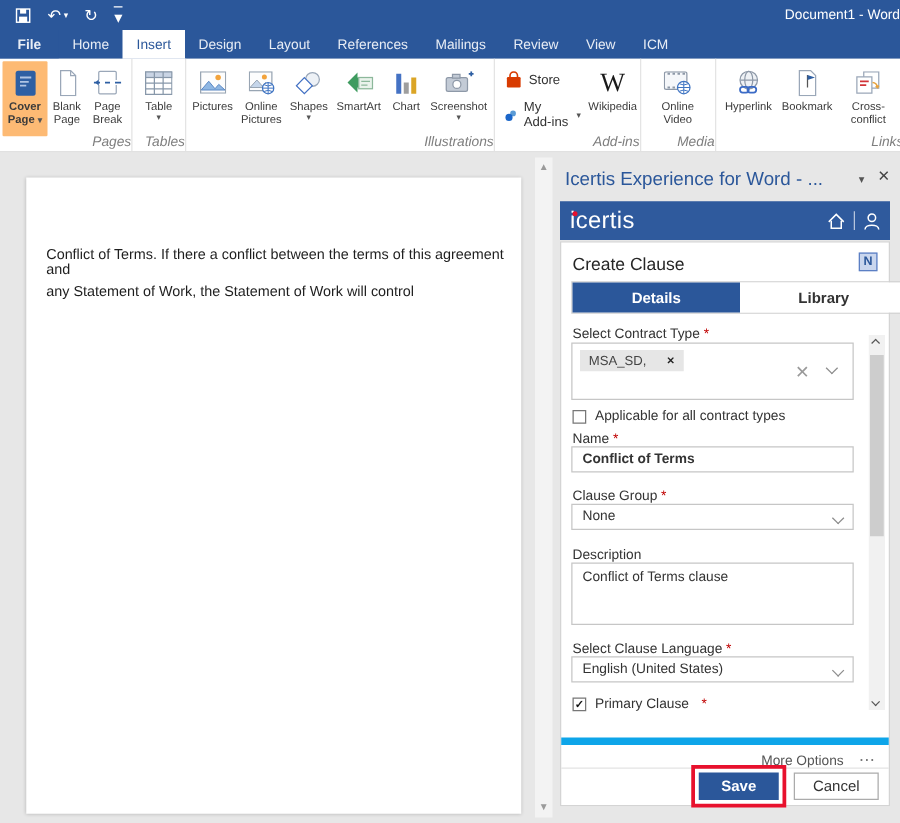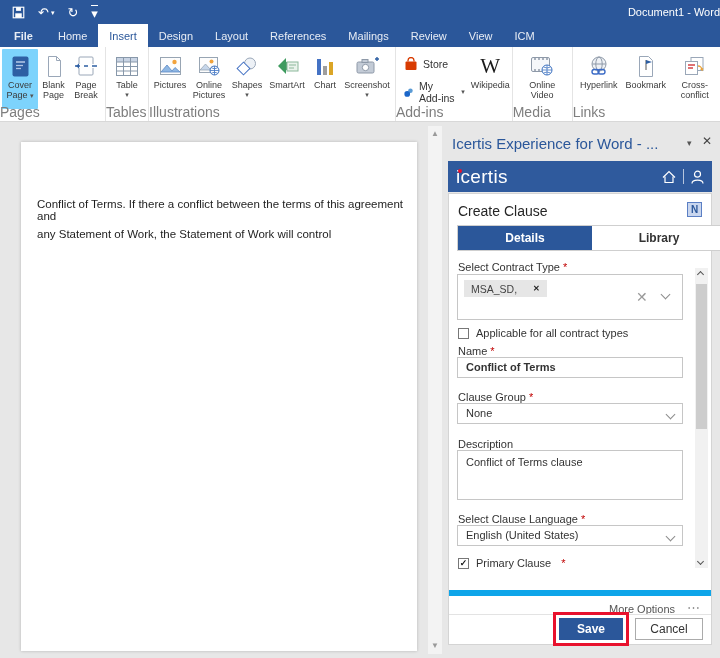--- a/index.html
+++ b/index.html
@@ -22,25 +22,25 @@
   .rtab { display:flex; align-items:center; padding:0 11px; }
   .rtab.file { background:#2B579A; padding:0 14px; font-weight:bold; }
   .rtab.selected { background:#fff; color:#2B579A; }
   .tellme { display:flex; align-items:center; gap:5px; margin-left:6px; color:#BFD0EB; }
 
   
   #ribbon { position:absolute; left:0; top:47px; width:720px; height:75px; background:#fff;
     border-bottom:1px solid #D8D8D8; display:flex; }
   .rgroup { position:relative; height:100%; border-right:1px solid #E4E4E4; padding:2px 2px 14px 2px;
     display:flex; align-items:flex-start; }
-  .glabel { position:absolute; bottom:1px; left:0; width:100%; text-align:left; font-size:14px; color:#7E7E7E; }
+  .glabel { position:absolute; bottom:1px; left:0; width:100%; text-align:right; font-size:11px; color:#7E7E7E;font-style:italic; }
   .rbtn { display:flex; flex-direction:column; align-items:center; padding-top:3px; height:60px;
     font-size:9px; line-height:10px; color:#3B3B3B; text-align:center; }
   .rbtn .ric { height:28px; display:flex; align-items:center; justify-content:center; }
-  .rbtn.selected { background:#7dd3fc; border-radius:1px; }
+  .rbtn.selected { background:#fdba74; border-radius:1px;font-weight:bold; }
   .dd { font-size:7px; color:#555; }
   .smallcol { display:flex; flex-direction:column; justify-content:flex-start; gap:9px; padding:8px 6px 0 6px; }
   .sbtn { display:flex; align-items:center; gap:5px; font-size:10.5px; color:#333; }
 
   
   .chart-ic { display:flex; align-items:flex-end; gap:2px; height:18px; }
   .chart-ic i { display:block; width:4px; }
   .wiki-w { font-family:"Liberation Serif", serif; font-size:21px; color:#1a1a1a; line-height:22px; }
 
   

